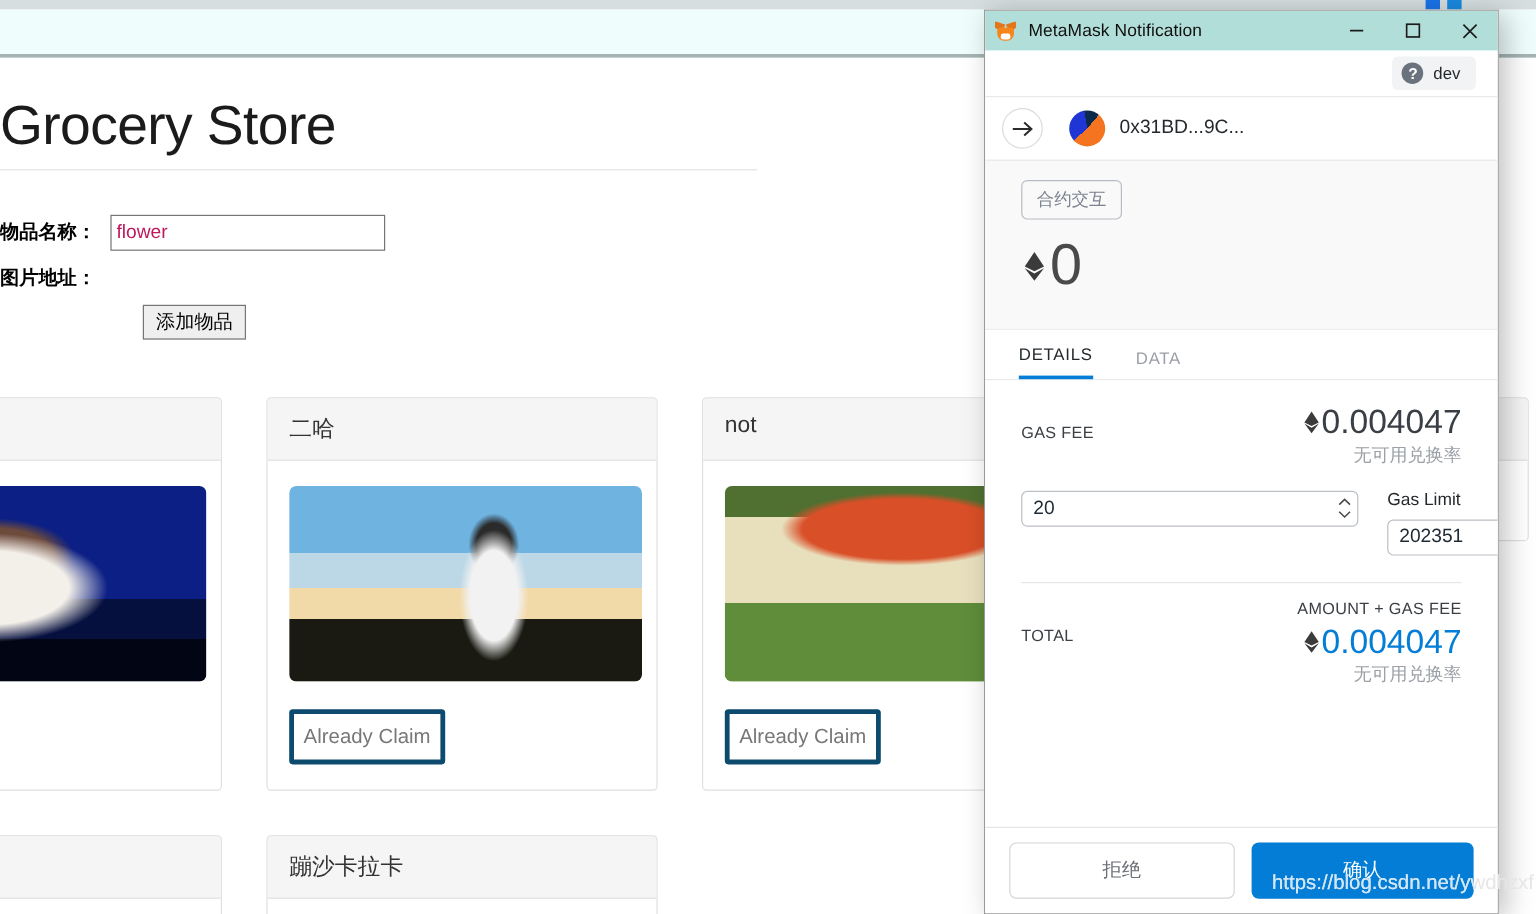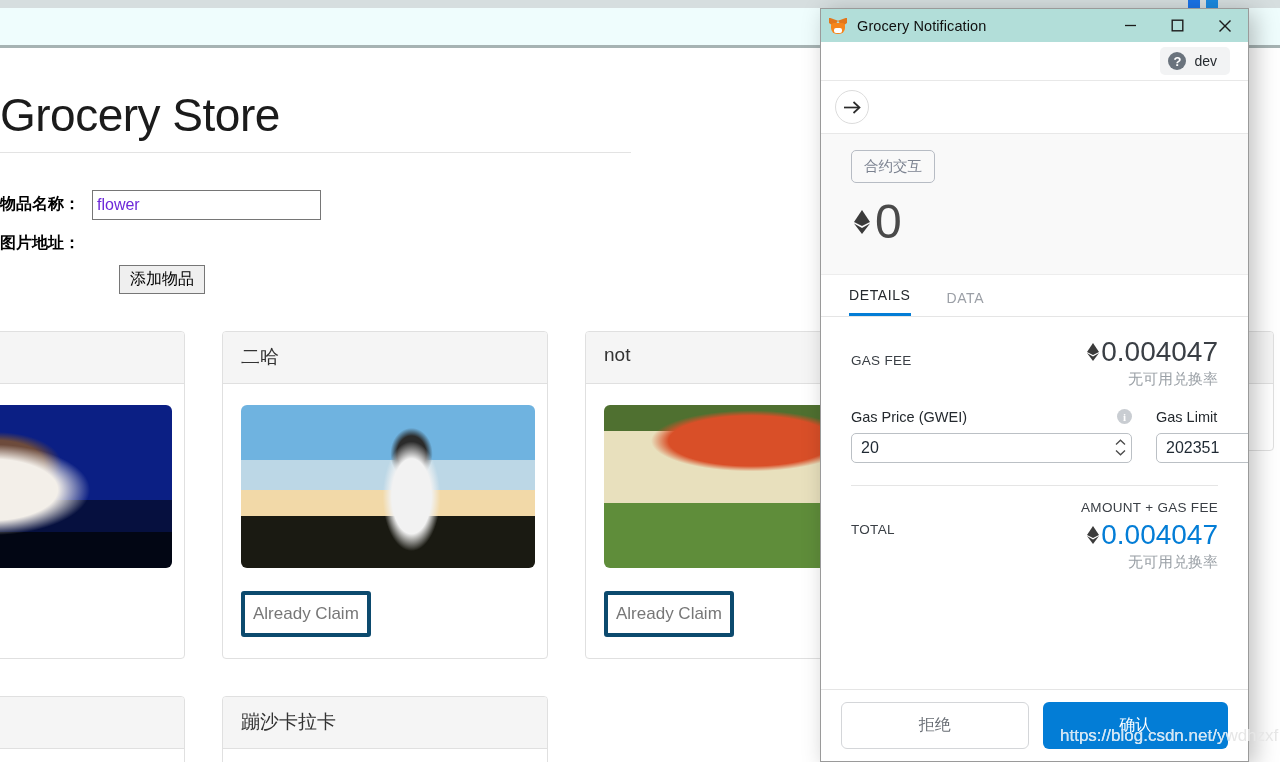--- a/index.html
+++ b/index.html
@@ -27,21 +27,21 @@
     background: #1a8ae0;
   }
 
   .site-banner {
     position: absolute; top: 8px; left: 0; width: 1280px; height: 40px;
     background: #effdfd;
     border-bottom: 3px solid #a6b3b3;
   }
 
   .content-wrap {
-    position: absolute; top: 64px; left: 0; width: 1280px;
+    position: absolute; top: 53px; left: 0; width: 1280px;
   }
 
   .page-title {
     margin: 0;
     padding: 24px 0 10px 0;
     font-size: 46px;
     font-weight: 400;
     color: #1b1b1b;
     letter-spacing: -0.5px;
     font-family: "Liberation Sans", sans-serif;
@@ -60,21 +60,21 @@
   .form-label {
     font-weight: bold; font-size: 16px; color: #000;
     width: 92px; text-align: left;
     font-family: "Liberation Sans", sans-serif;
   }
   .form-input {
     width: 229px; height: 30px;
     border: 1px solid #767676;
     padding: 2px 4px;
     font-size: 16px;
-    color: #6d28d9;
+    color: #be185d;
     background: #fff;
     outline: none;
     font-family: "Liberation Sans", sans-serif;
   }
   .add-btn {
     margin-left: 119px;
     height: 29px;
     padding: 2px 10px;
     font-size: 16px;
     border: 1px solid #767676;
@@ -475,21 +475,21 @@
 
 <div id="mm-window">
 
   <div class="mm-titlebar">
     <div class="fox-icon">
       <div class="f-l"></div>
         <div class="f-r"></div>
         <div class="f-c"></div>
         <div class="f-n"></div>
     </div>
-    <span class="mm-title-text">Grocery Notification</span>
+    <span class="mm-title-text">MetaMask Notification</span>
 
     <div class="win-ctrls">
       <div class="win-btn">
         <svg width="13" height="13" viewBox="0 0 13 13">
             <line x1="1" y1="6.5" x2="12" y2="6.5" stroke="#1c1c1c" stroke-width="1.3"></line>
           </svg>
       </div>
       <div class="win-btn">
         <svg width="13" height="13" viewBox="0 0 13 13">
             <rect x="1.2" y="1.2" width="10.6" height="10.6" fill="none" stroke="#1c1c1c" stroke-width="1.4"></rect>
@@ -512,20 +512,24 @@
         <span class="net-name">dev</span>
       </div>
     </div>
 
     <div class="mm-accounts">
       <div class="arrow-circle">
         <svg width="19" height="15" viewBox="0 0 19 15">
           <line x1="1" y1="7.5" x2="16" y2="7.5" stroke="#2b2b2b" stroke-width="1.7"></line>
           <polyline points="10.5,2 16.5,7.5 10.5,13" fill="none" stroke="#2b2b2b" stroke-width="1.7"></polyline>
         </svg>
+      </div>
+      <div class="acct right">
+        <span class="blockie blockie-b"></span>
+        <span class="acct-name">0x31BD...9C...</span>
       </div>
     </div>
 
     <div class="mm-amount">
       <span class="tx-type-pill">合约交互</span>
       <div class="amount-line">
         <svg class="eth-glyph" width="22" height="40" viewBox="0 0 22 40">
           <polygon points="11,8 19,20 11,24 3,20" fill="#3b3b3b"></polygon>
           <polygon points="11,26 19,21.5 11,32 3,21.5" fill="#3b3b3b"></polygon>
         </svg>
@@ -549,24 +553,20 @@
                 <polygon points="8,17.5 14,14 8,22 2,14" fill="#3b3b3b"></polygon>
               </svg>
               <span class="fee-value">0.004047</span>
             </div>
             <div class="fee-sub">无可用兑换率</div>
           </div>
         </div>
 
         <div class="gas-fields">
           <div class="gas-field">
-            <div class="gas-field-head">
-              <span class="gas-field-label">Gas Price (GWEI)</span>
-              <span class="info-dot">i</span>
-            </div>
             <div class="spin-wrap">
               <input class="spin-input" type="text" value="20" style="">
               <div class="spin-btns">
                 <div>
                   <svg width="11" height="7" viewBox="0 0 11 7">
                       <polyline points="1,5.5 5.5,1.2 10,5.5" fill="none" stroke="#4a4a4a" stroke-width="1.3"></polyline>
                     </svg>
                 </div>
                 <div>
                   <svg width="11" height="7" viewBox="0 0 11 7">

